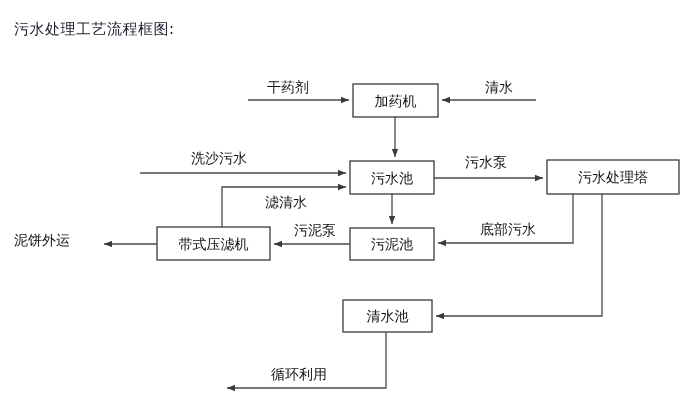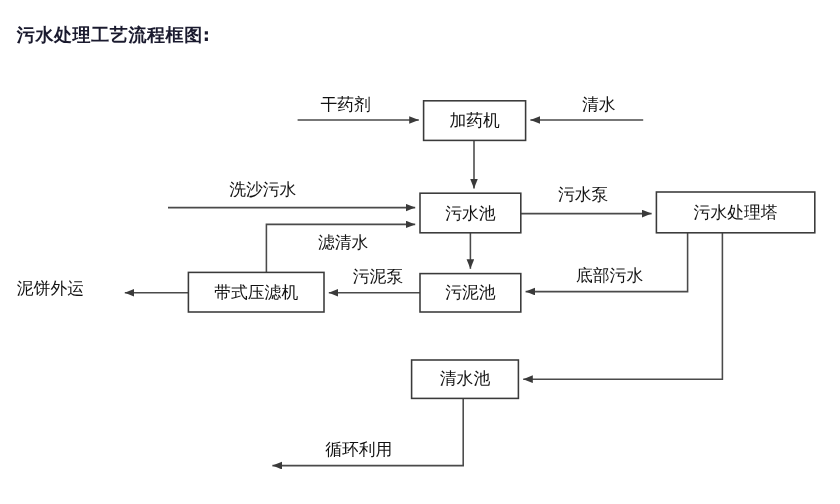--- a/index.html
+++ b/index.html
@@ -13,21 +13,21 @@
     height: 420px;
     background: #ffffff;
     overflow: hidden;
     font-family: "DejaVu Sans", "Liberation Sans", sans-serif;
   }
   #diagram-title {
     position: absolute;
     left: 14px;
     top: 20px;
     font-size: 15px;
-    font-weight: bold;
+    font-weight: normal;
     color: #1a1a2e;
     letter-spacing: 0.5px;
     white-space: nowrap;
   }
   svg#flow {
     position: absolute;
     left: 0;
     top: 0;
     width: 700px;
     height: 420px;

